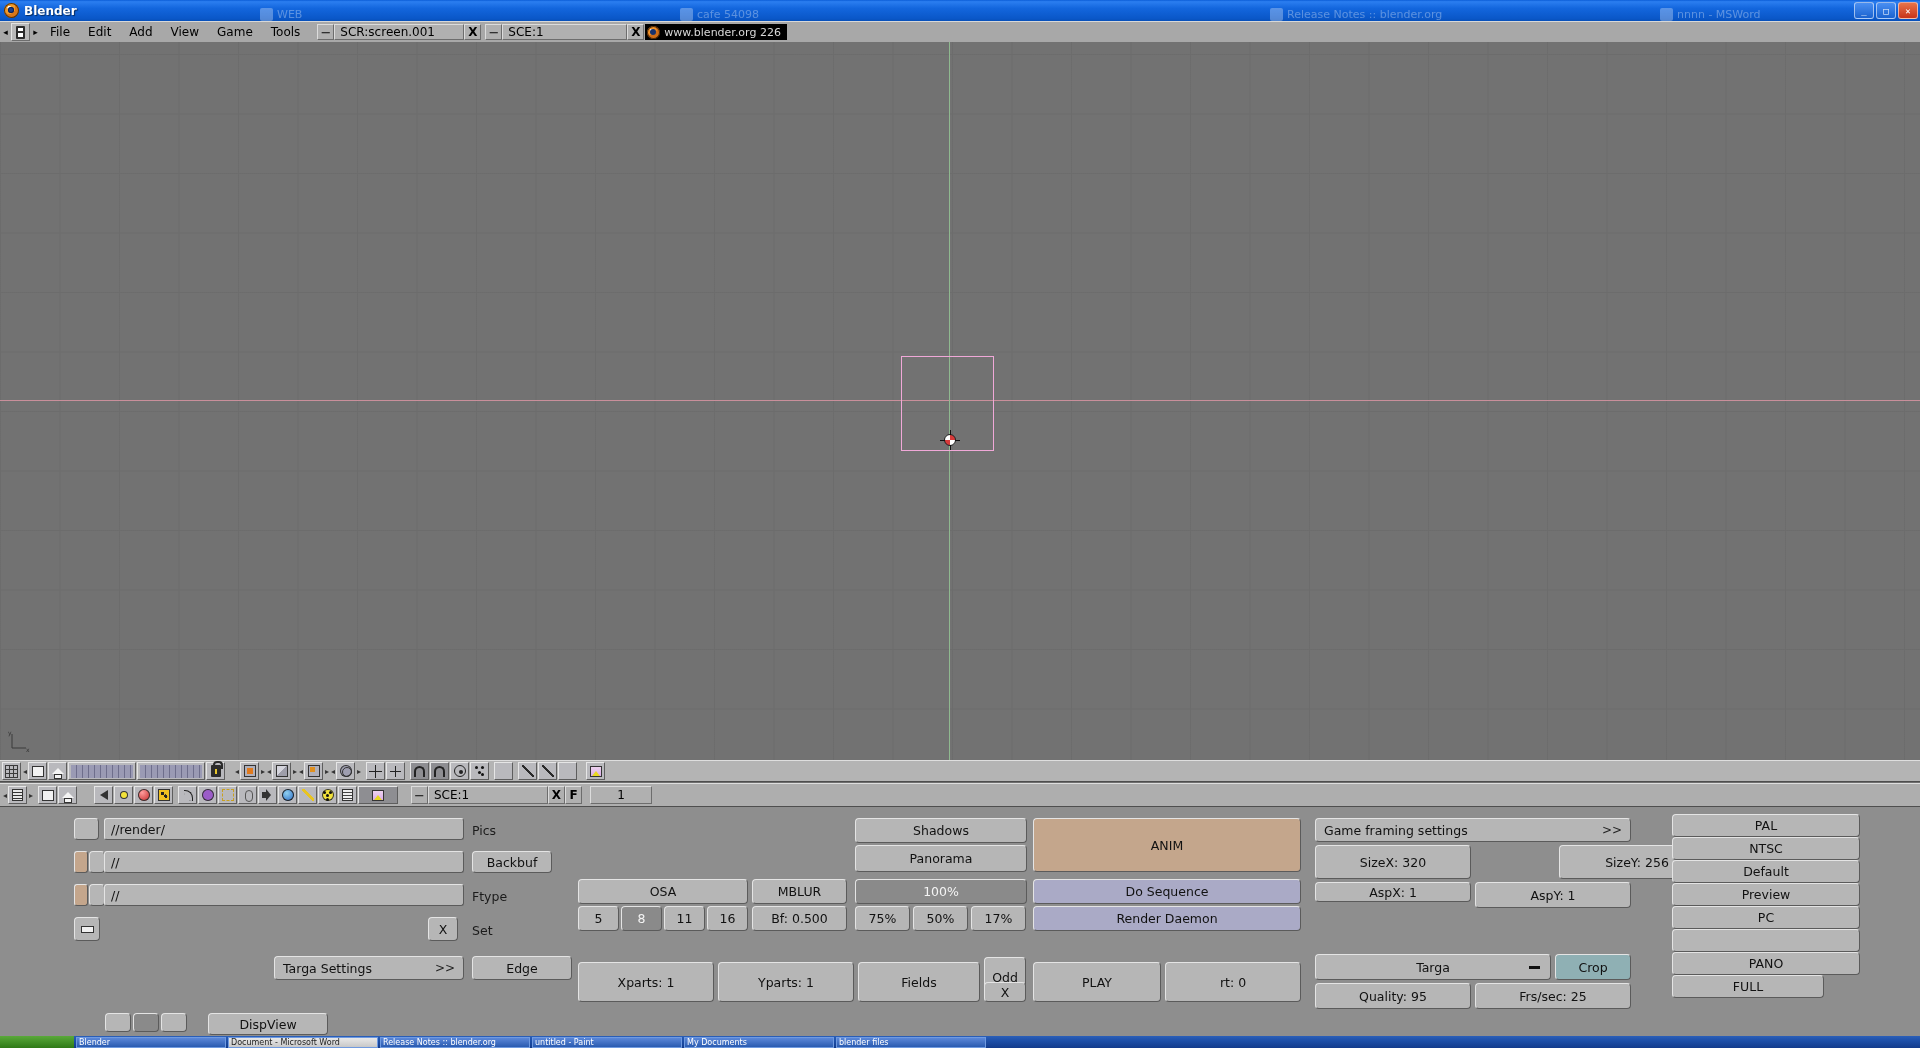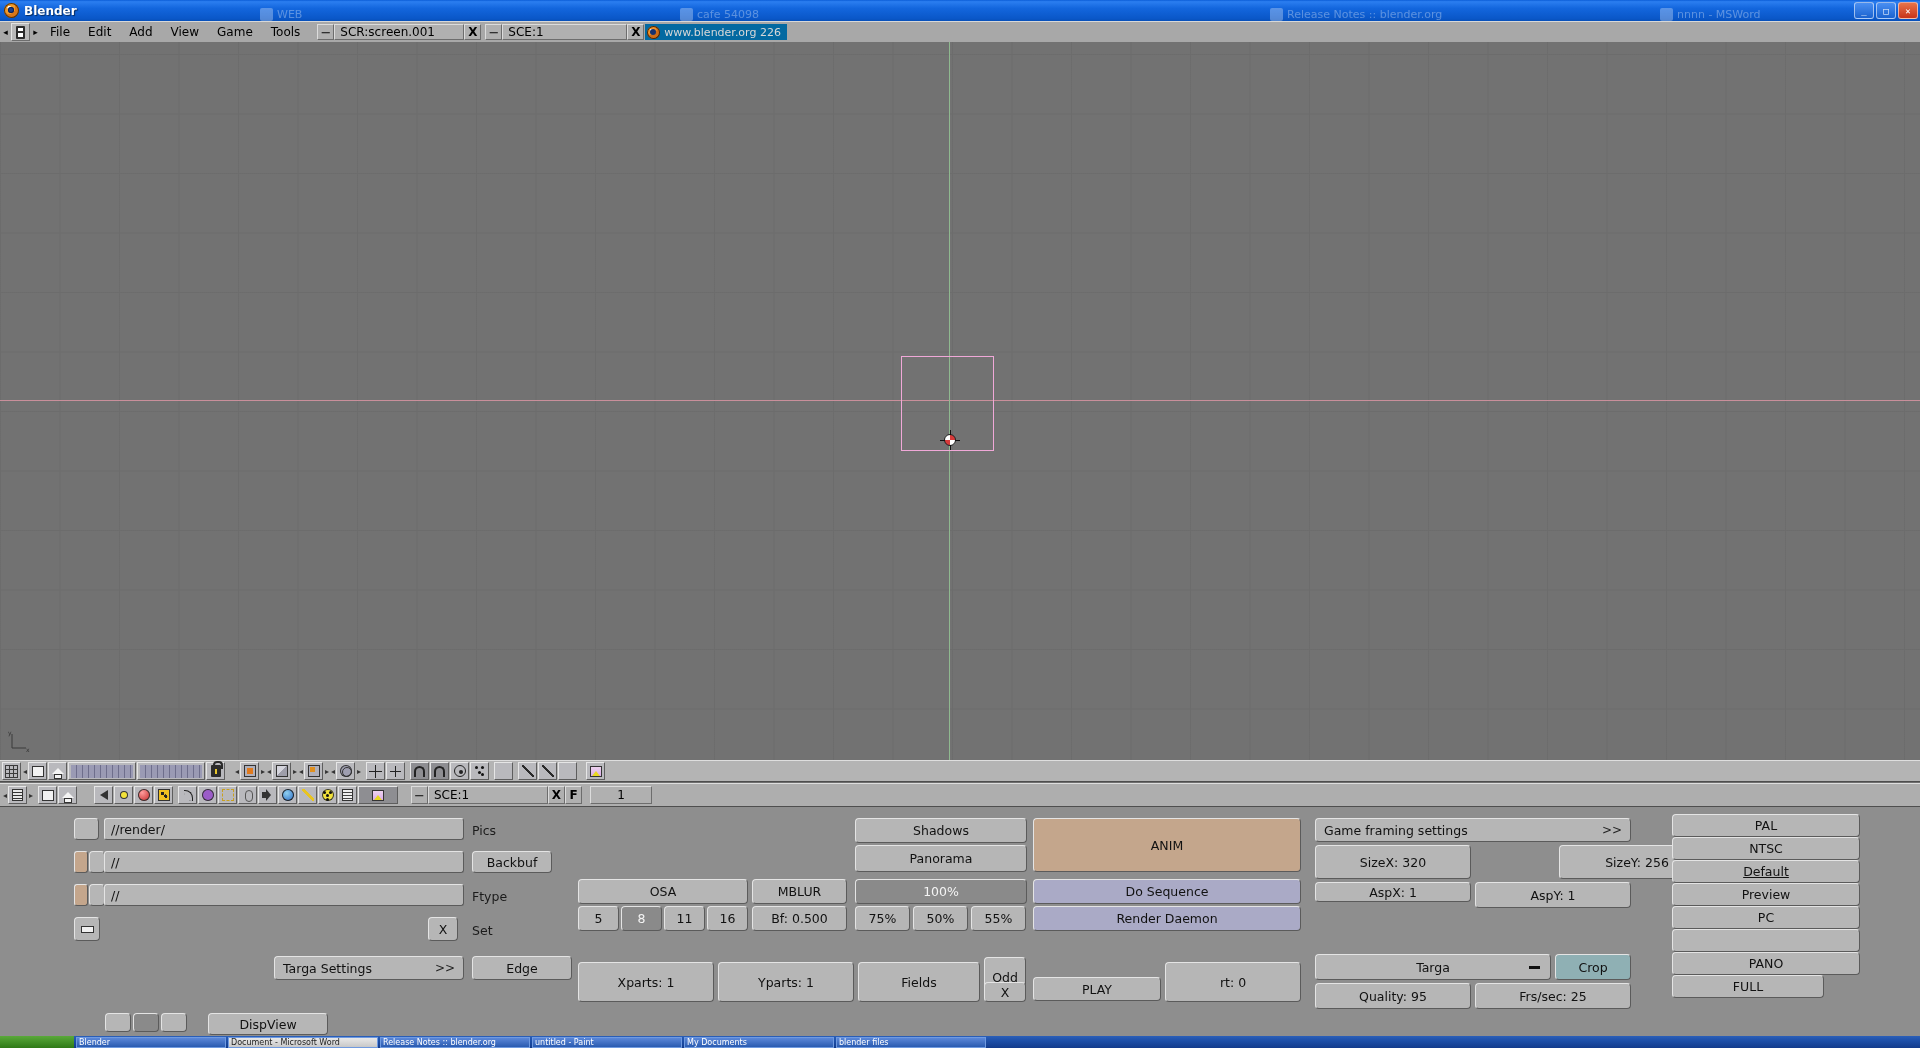--- a/index.html
+++ b/index.html
@@ -108,21 +108,21 @@
   .hdr-x {
     width: 17px; margin: 2px 0;
     background: #b0b0b0;
     border: 1px solid #6d6d6d;
     border-top-color: #dcdcdc; border-left-color: #dcdcdc;
     display: flex; align-items: center; justify-content: center;
     font-size: 12px; font-weight: bold; color: #000;
   }
   .hdr-web {
     margin: 2px 0 2px 1px; padding: 0 6px 0 2px;
-    background: #0369a1;
+    background: #000000;
     display: flex; align-items: center; gap: 4px;
     color: #d8d8d8; font-size: 11px;
   }
   .blender-mini {
     width: 13px; height: 13px; border-radius: 50%;
     background: radial-gradient(circle at 35% 32%, #fff 0 10%, #f0922a 12% 40%, #cf6d17 42% 70%, #7e400a 72% 100%);
     box-shadow: inset 0 0 0 1px #4a2606;
     position: relative; flex: 0 0 auto;
   }
   .blender-mini::after {
@@ -619,29 +619,29 @@
     <div class="btn lav" style="left:1033px; top:72px; width:268px; height:25px;">Do Sequence</div>
 
     <div class="btn" style="left:578px; top:99px; width:41px; height:25px;">5</div>
     <div class="btn dark" style="left:621px; top:99px; width:41px; height:25px;">8</div>
     <div class="btn" style="left:664px; top:99px; width:41px; height:25px;">11</div>
     <div class="btn" style="left:707px; top:99px; width:41px; height:25px;">16</div>
     <div class="btn" style="left:752px; top:99px; width:95px; height:25px;">Bf: 0.500</div>
 
     <div class="btn" style="left:855px; top:99px; width:55px; height:25px;">75%</div>
     <div class="btn" style="left:913px; top:99px; width:55px; height:25px;">50%</div>
-    <div class="btn" style="left:971px; top:99px; width:55px; height:25px;">55%</div>
+    <div class="btn" style="left:971px; top:99px; width:55px; height:25px;">17%</div>
     <div class="btn lav" style="left:1033px; top:99px; width:268px; height:25px;">Render Daemon</div>
 
     <div class="btn" style="left:578px; top:155px; width:136px; height:40px;">Xparts: 1</div>
     <div class="btn" style="left:718px; top:155px; width:136px; height:40px;">Yparts: 1</div>
     <div class="btn" style="left:858px; top:155px; width:122px; height:40px;">Fields</div>
     <div class="btn" style="left:984px; top:150px; width:42px; height:40px;">Odd</div>
     <div class="btn" style="left:984px; top:175px; width:42px; height:20px;">X</div>
-    <div class="btn" style="left:1033px; top:170px; width:128px; height:24px;">PLAY</div>
+    <div class="btn" style="left:1033px; top:155px; width:128px; height:40px;">PLAY</div>
     <div class="btn" style="left:1165px; top:155px; width:136px; height:40px;">rt: 0</div>
 
     <div class="btn left" style="left:1315px; top:11px; width:316px; height:24px;">
       <span>Game framing settings</span>
       <span class="arrow-rr">&gt;&gt;</span>
     </div>
     <div class="btn" style="left:1315px; top:38px; width:156px; height:34px;">SizeX: 320</div>
     <div class="btn" style="left:1559px; top:38px; width:156px; height:34px;">SizeY: 256</div>
     <div class="btn" style="left:1315px; top:75px; width:156px; height:20px;">AspX: 1</div>
     <div class="btn" style="left:1475px; top:75px; width:156px; height:26px;">AspY: 1</div>
@@ -649,21 +649,21 @@
     <div class="btn" style="left:1315px; top:147px; width:236px; height:26px;">
       <span>Targa</span>
       <span class="minus-mark"></span>
     </div>
     <div class="btn teal" style="left:1555px; top:147px; width:76px; height:26px;">Crop</div>
     <div class="btn" style="left:1315px; top:176px; width:156px; height:26px;">Quality: 95</div>
     <div class="btn" style="left:1475px; top:176px; width:156px; height:26px;">Frs/sec: 25</div>
 
     <div class="btn" style="left:1672px; top:7px;   width:188px; height:23px;">PAL</div>
     <div class="btn" style="left:1672px; top:30px;  width:188px; height:23px;">NTSC</div>
-    <div class="btn" style="left:1672px; top:53px;  width:188px; height:23px;text-decoration:underline;">Default</div>
+    <div class="btn" style="left:1672px; top:53px;  width:188px; height:23px;">Default</div>
     <div class="btn" style="left:1672px; top:76px;  width:188px; height:23px;">Preview</div>
     <div class="btn" style="left:1672px; top:99px;  width:188px; height:23px;">PC</div>
     <div class="btn" style="left:1672px; top:122px; width:188px; height:23px;"></div>
     <div class="btn" style="left:1672px; top:145px; width:188px; height:23px;">PANO</div>
     <div class="btn" style="left:1672px; top:168px; width:152px; height:23px;">FULL</div>
   </div>
 
   <div class="taskbar">
     <div class="tb-start"></div>
     <div class="tb-item">Blender</div>

